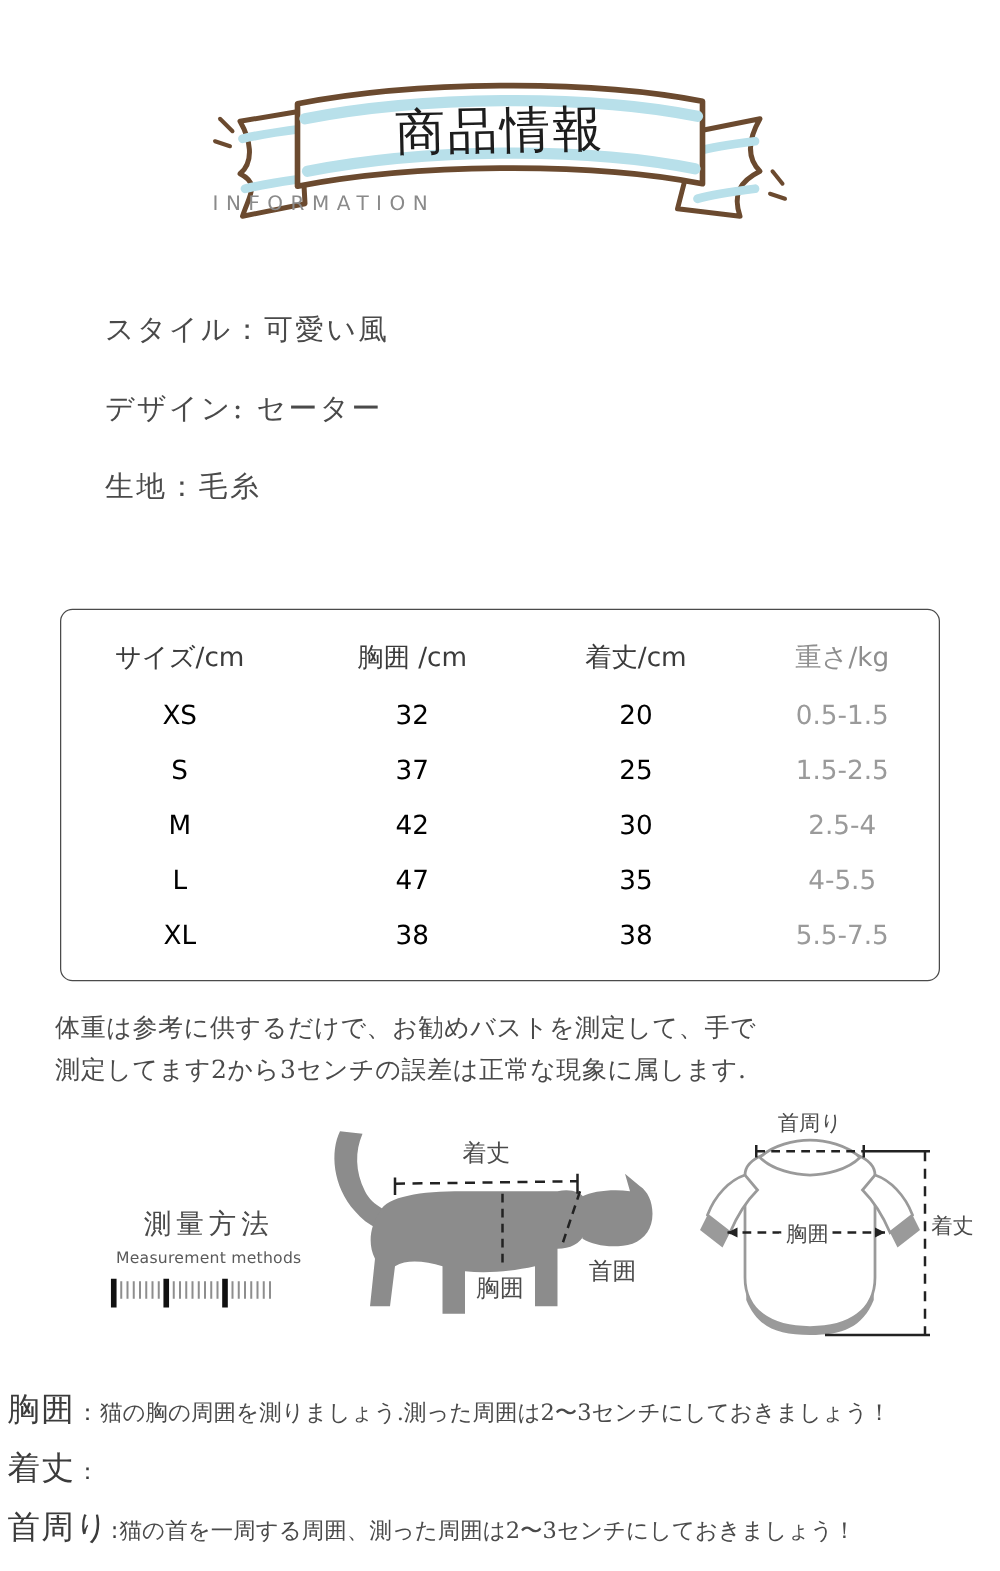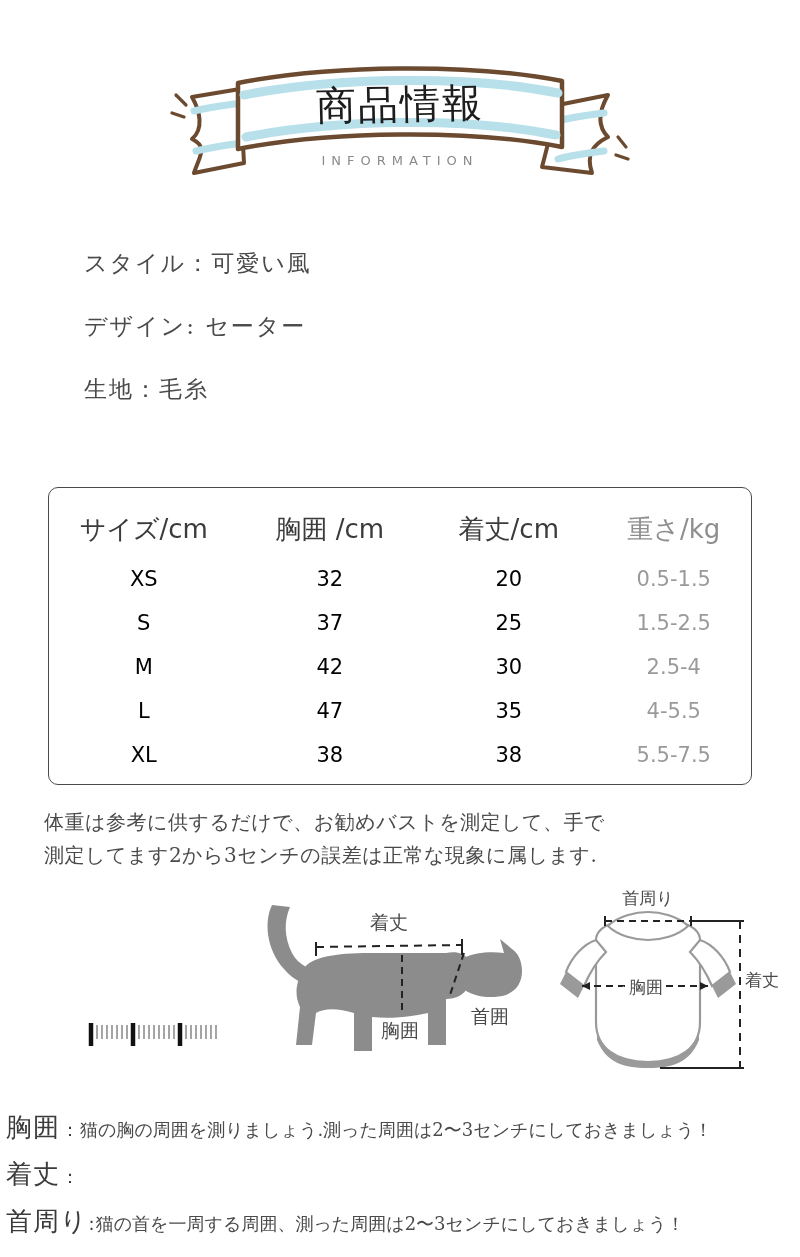--- a/index.html
+++ b/index.html
@@ -13,42 +13,42 @@
   
   .banner{position:absolute;left:170px;top:55px;width:460px;height:140px;}
   .banner svg{display:block;}
   .banner-title{
     position:absolute;left:0;top:22px;width:460px;text-align:center;
     font-family:"DejaVu Serif","Liberation Serif",serif;
     font-size:40px;color:#1d1d1d;letter-spacing:2px;font-weight:400;
     transform:rotate(-1.2deg);
   }
   .banner-sub{
-    position:absolute;left:0;top:98px;width:460px;text-align:center;
-    font-size:13px;color:#8a8a8a;letter-spacing:6px;
+    position:absolute;left:0;top:98px;width:460px;
+    font-size:16px;color:#8a8a8a;letter-spacing:6px;
   }
 
   
   .specs{position:absolute;left:84px;top:248px;width:600px;}
   .spec-line{
     font-family:"DejaVu Serif","Liberation Serif",serif;
     font-size:23px;color:#4a4a4a;letter-spacing:2px;margin-bottom:32px;
   }
 
   
   .table-box{
     position:absolute;left:48px;top:487px;width:704px;height:298px;
     border:1.4px solid #4a4a4a;border-radius:10px;box-sizing:border-box;
   }
   table.sizes{width:100%;border-collapse:collapse;margin-top:10px;}
   table.sizes th,table.sizes td{
     text-align:center;font-weight:400;
     font-size:21px;padding:10px 0;color:#000000;
   }
-  table.sizes th{font-size:26px;color:#3b3b3b;padding-top:14px;}
+  table.sizes th{font-size:21px;color:#3b3b3b;padding-top:14px;}
   table.sizes th.c0,table.sizes td.c0{width:27%;}
   table.sizes th.c1,table.sizes td.c1{width:26%;}
   table.sizes th.c2,table.sizes td.c2{width:25%;}
   table.sizes th.c3,table.sizes td.c3{width:22%;color:#8e8e8e;}
   table.sizes td.c3{color:#9a9a9a;}
 
   
   .note{
     position:absolute;left:44px;top:806px;width:716px;
     font-family:"DejaVu Serif","Liberation Serif",serif;
@@ -173,20 +173,24 @@
     </table>
   </div>
 
   <div class="note">
     <div>体重は参考に供するだけで、お勧めバストを測定して、手で</div>
     <div>測定してます2から3センチの誤差は正常な現象に属します.</div>
   </div>
 
   <div class="measure">
 
+    <div class="mm-label">
+      <div class="mm-jp">測量方法</div>
+      <div class="mm-en">Measurement methods</div>
+    </div>
 
     <svg class="ruler" width="150" height="30" viewBox="0 0 150 30">
       <g stroke="#8e8e8e" stroke-width="1.6">
         <line x1="11" y1="4" x2="11" y2="18"></line>
           <line x1="16" y1="4" x2="16" y2="18"></line>
         <line x1="21" y1="4" x2="21" y2="18"></line>
           <line x1="26" y1="4" x2="26" y2="18"></line>
         <line x1="31" y1="4" x2="31" y2="18"></line>
           <line x1="36" y1="4" x2="36" y2="18"></line>
         <line x1="41" y1="4" x2="41" y2="18"></line>

